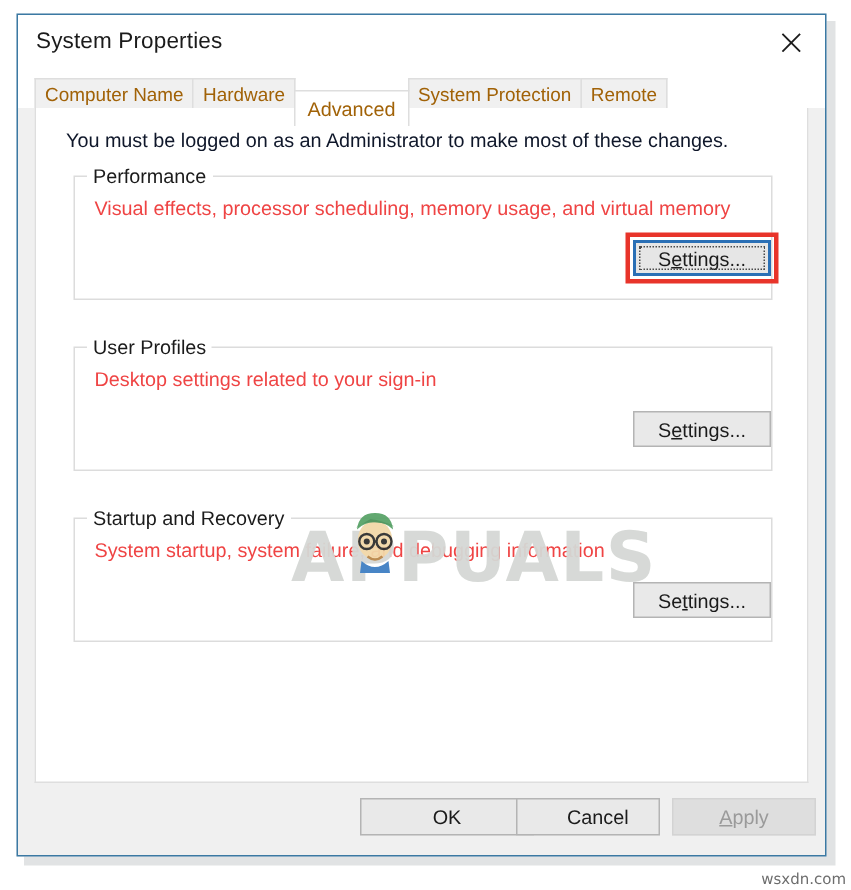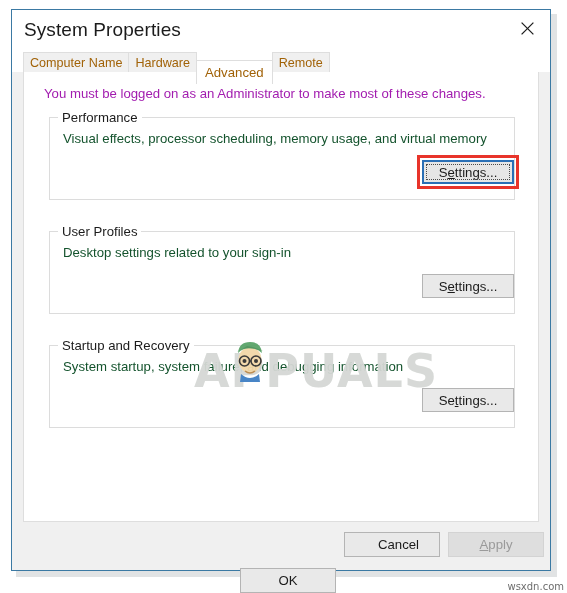--- a/index.html
+++ b/index.html
@@ -50,21 +50,21 @@
     height: 38px;
     flex: 0 0 38px;
     background: #ffffff;
     position: relative;
     display: flex;
     align-items: center;
   }
   #title-text {
     position: absolute;
     left: 12px; top: 9px;
-    font-size: 19px;
+    font-size: 15px;
     color: #1b1b1b;
     letter-spacing: .1px;
     white-space: nowrap;
   }
   #close-button {
     position: absolute;
     right: 0; top: 0;
     width: 46px; height: 37px;
     display: flex;
     align-items: center;
@@ -130,21 +130,21 @@
     top: -1px;
     height: 2px;
     background: #ffffff;
     z-index: 5;
   }
 
   #admin-note {
     position: absolute;
     left: 20px; top: 14px;
     font-size: 13.2px;
-    color: #a21caf;
+    color: #0f172a;
     white-space: nowrap;
   }
 
   
   .groupbox {
     position: absolute;
     box-sizing: border-box;
     padding-left: 32px;
   }
   .gb-frame {
@@ -160,21 +160,21 @@
     padding: 0 4px;
     font-size: 13.2px;
     color: #1b1b1b;
     white-space: nowrap;
     z-index: 2;
   }
   .gb-desc {
     position: absolute;
     left: 14px; top: 21px;
     font-size: 13.2px;
-    color: #14532d;
+    color: #ef4444;
     white-space: nowrap;
     z-index: 2;
   }
 
   
   .btn {
     position: absolute;
     box-sizing: border-box;
     background: #e6e6e6;
     border: 1px solid #adadad;
@@ -286,20 +286,23 @@
 
     <div id="tabstrip">
       <div class="tab">
         <span>Computer Name</span>
       </div>
       <div class="tab">
         <span>Hardware</span>
       </div>
       <div class="tab active" id="tab-advanced">
         <span>Advanced</span>
+      </div>
+      <div class="tab">
+        <span>System Protection</span>
       </div>
       <div class="tab">
         <span>Remote</span>
       </div>
     </div>
 
     <div id="panel">
 
       <div id="tab-bridge" style="left: 172.984px; width: 76.6562px;"></div>
 
@@ -352,21 +355,21 @@
             <circle cx="23" cy="21" r="2" fill="#2f2f2f"></circle>
             <path d="M12 31 Q17 35 22 31" fill="none" stroke="#b9874a" stroke-width="1.6"></path>
             <path d="M8 34 Q17 42 26 34 L27 42 L7 42 Z" fill="#3f7fc4"></path>
           </svg>
         </span>
       </div>
 
     </div>
 
     <div id="footer">
-      <div class="btn flat" style="left:228px; top:10px; width:96px; height:25px;margin-top:36px;">
+      <div class="btn flat" style="left:228px; top:10px; width:116px; height:25px;">
         <span><span>OK</span><u></u><span></span></span>
       </div>
       <div class="btn flat" style="left:332px; top:10px; width:96px; height:25px;padding-left:13px;">
         <span><span>Cancel</span><u></u><span></span></span>
       </div>
       <div class="btn disabled" style="left:436px; top:10px; width:96px; height:25px;">
         <span><span></span><u>A</u><span>pply</span></span>
       </div>
     </div>
 

